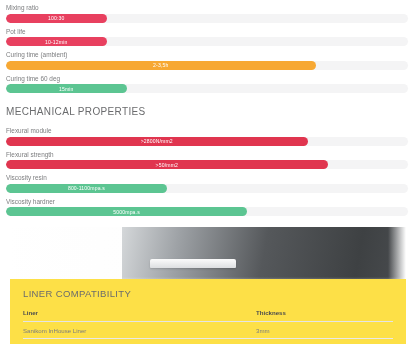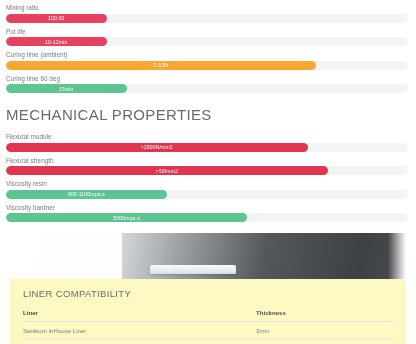--- a/index.html
+++ b/index.html
@@ -24,21 +24,21 @@
     background: #ffffff;
   }
 
   
   .specs {
     padding: 3px 10px 0 3px;
     box-sizing: border-box;
   }
 
   .section-title {
-    font-size: 15px;
+    font-size: 10px;
     letter-spacing: 0.35px;
     color: #6a6b6d;
     margin: 13px 0 9px 3px;
     font-weight: 400;
     white-space: nowrap;
   }
 
   .spec-row {
     margin-bottom: 2px;
   }
@@ -156,21 +156,21 @@
     background: linear-gradient(0deg,#ffffff 0%,rgba(255,255,255,0) 100%);
   }
 
   
   .liner-card {
     position: absolute;
     left: 10px;
     top: 279px;
     width: 396px;
     height: 65px;
-    background: #fef9c3;
+    background: #fde047;
     box-sizing: border-box;
     padding: 9px 13px 0 13px;
   }
   .liner-title {
     font-size: 9.5px;
     letter-spacing: 0.35px;
     color: #6a6b6d;
     margin: 0 0 10px 0;
     white-space: nowrap;
   }

